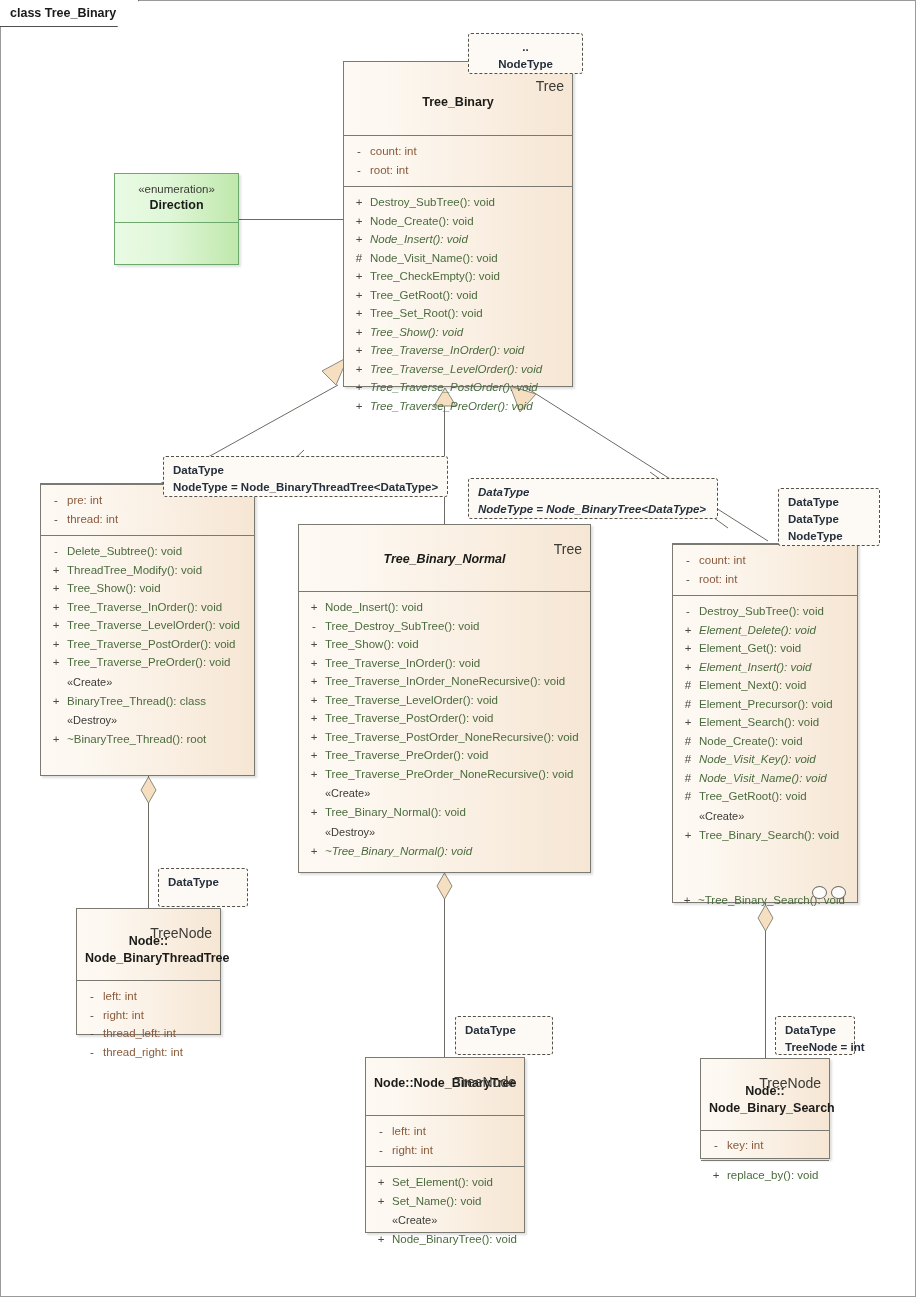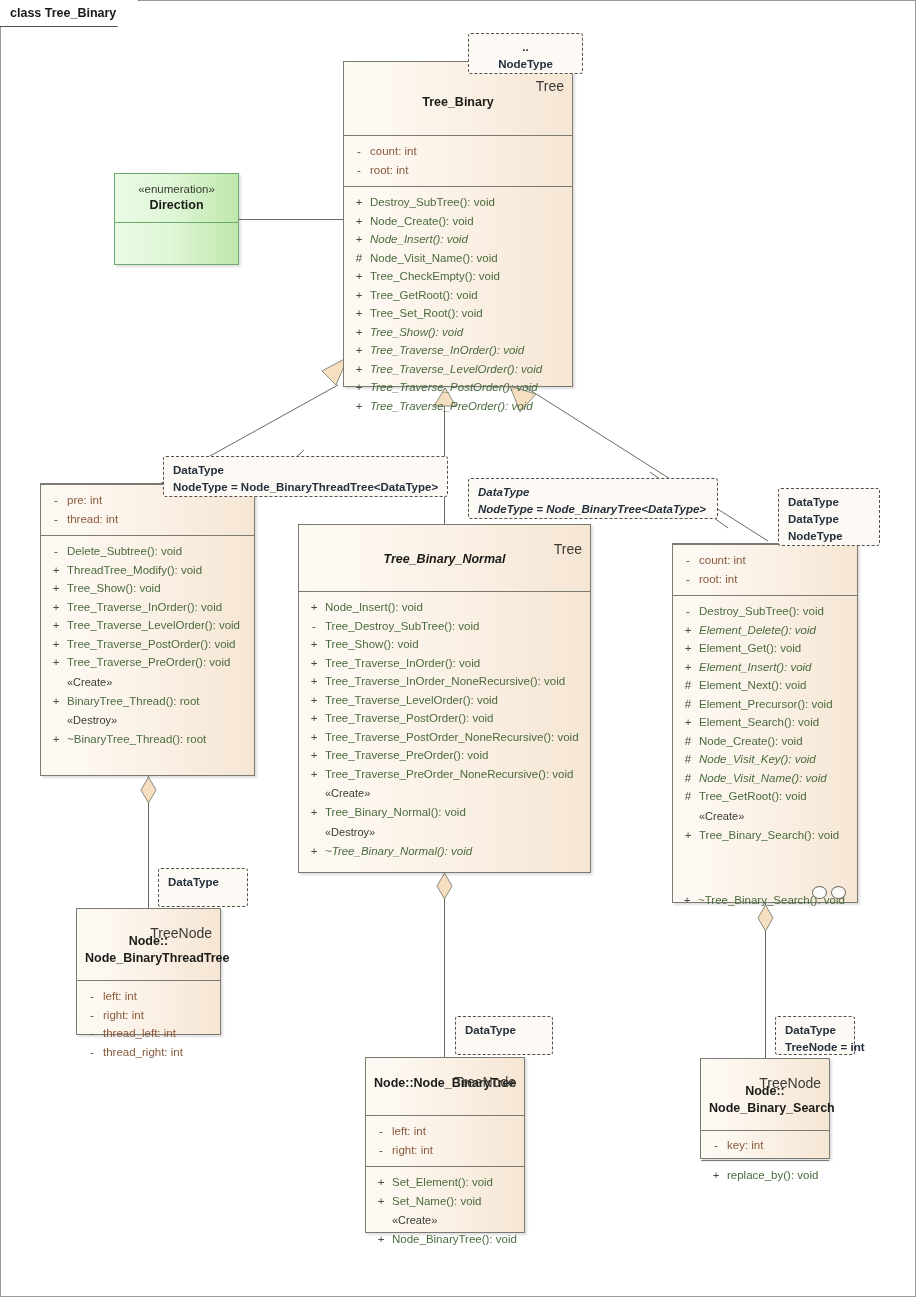--- a/index.html
+++ b/index.html
@@ -285,21 +285,21 @@
           <span class="vis">+</span>
           <span class="lbl">Tree_Traverse_PostOrder(): void</span>
         </div>
       <div class="row">
           <span class="vis">+</span>
           <span class="lbl">Tree_Traverse_PreOrder(): void</span>
         </div>
       <div class="row group">«Create»</div>
       <div class="row">
           <span class="vis">+</span>
-          <span class="lbl">BinaryTree_Thread(): root</span>
+          <span class="lbl">BinaryTree_Thread(): class</span>
         </div>
       <div class="row group">«Destroy»</div>
       <div class="row">
           <span class="vis">+</span>
           <span class="lbl">~BinaryTree_Thread(): root</span>
         </div>
     </div>
   </div>
 
   <div class="cls" style="left:298px;top:524px;width:293px;height:349px;z-index:5;">

